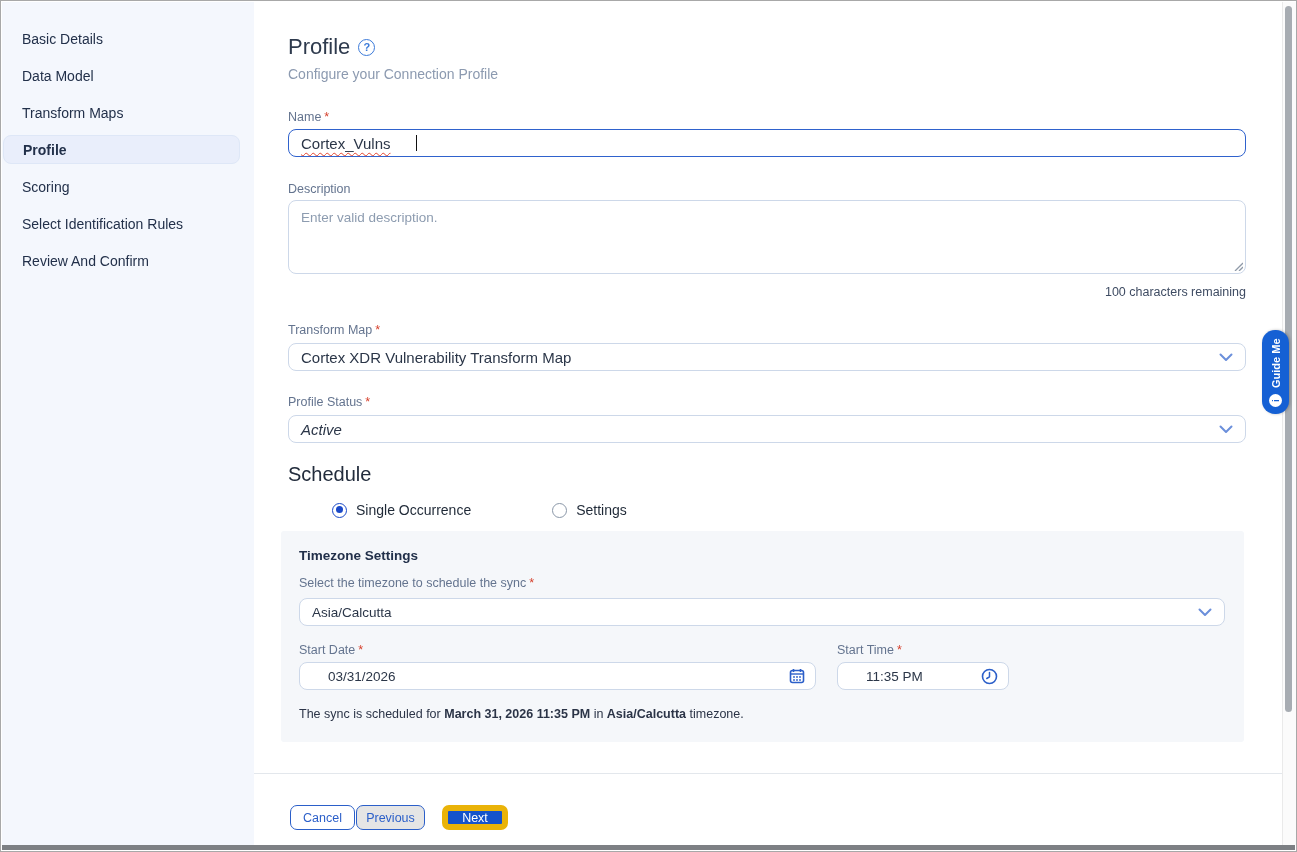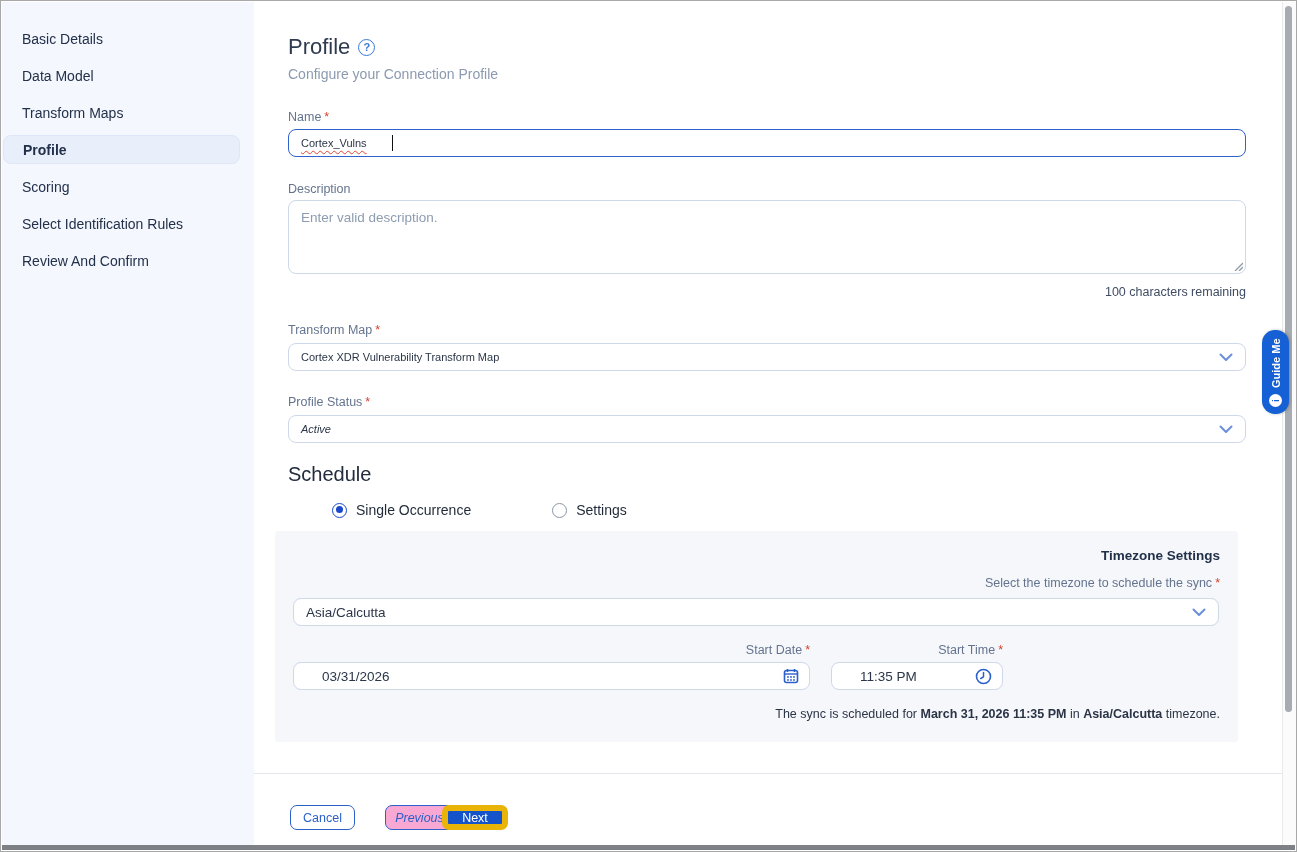--- a/index.html
+++ b/index.html
@@ -24,21 +24,21 @@
                color:#3b7ad9; font-size:11px; display:flex; align-items:center;
                justify-content:center; font-weight:bold; cursor:pointer; }
   .page-subtitle { position:absolute; left:287px; top:65px; font-size:14px; color:#8c9ab0; }
 
   
   .field-label { position:absolute; font-size:12.5px; color:#64748f; }
   .req { color:#d6402c; margin-left:3px; }
   .text-input, .select-input {
       position:absolute; left:287px; width:958px; height:28px; background:#fff;
       border:1px solid #cdd8e9; border-radius:8px; display:flex; align-items:center;
-      padding:0 12px; font-size:11px; color:#2b3648; cursor:pointer;gap:24px; }
+      padding:0 12px; font-size:15px; color:#2b3648; cursor:pointer;gap:24px; }
   .text-input.focused { border:1.5px solid #2f62cd; cursor:text; }
   .squiggle { text-decoration:underline; text-decoration-style:wavy;
               text-decoration-color:#e3452f; text-decoration-thickness:1px;
               text-underline-offset:3px; }
   .caret { display:inline-block; width:1.5px; height:16px; background:#111;
            margin-left:1px; vertical-align:middle; }
   .textarea-wrap { position:absolute; left:287px; top:199px; width:958px; height:74px; }
   .textarea-wrap textarea { width:100%; height:100%; border:1px solid #cdd8e9;
       border-radius:8px; resize:none; padding:9px 12px; font-size:13.5px;
       font-family:inherit; color:#2b3648; outline:none; }
@@ -53,22 +53,22 @@
   .radio-row { position:absolute; left:295px; top:501px; display:flex; align-items:center;
                gap:45px; }
   .radio-opt { display:flex; align-items:center; gap:9px; font-size:14px; color:#1f2937;
                cursor:pointer;padding-left:36px; }
   .radio { width:15px; height:15px; border-radius:50%; border:1.5px solid #8a97a8;
            background:#fff; position:relative; }
   .radio.checked { border:1.5px solid #1a49c8; }
   .radio.checked::after { content:""; position:absolute; left:2.5px; top:2.5px;
            width:7px; height:7px; border-radius:50%; background:#1a49c8; }
 
-  .panel { position:absolute; left:274px; top:530px; width:963px; height:211px;
-           background:#f5f7fa; border-radius:3px; padding:17px 18px;text-align:right; }
+  .panel { position:absolute; left:280px; top:530px; width:963px; height:211px;
+           background:#f5f7fa; border-radius:3px; padding:17px 18px; }
   .panel-title { font-size:13.5px; font-weight:bold; color:#22304a; }
   .panel-label { margin-top:13px; font-size:12.5px; color:#64748f; }
   .panel-select { position:relative; margin-top:8px; width:926px; height:28px;
       background:#fff; border:1px solid #cdd8e9; border-radius:8px; display:flex;
       align-items:center; padding:0 12px; font-size:13.5px; color:#2b3648; cursor:pointer; }
   .dt-row { display:flex; gap:21px; margin-top:17px; }
   .dt-col .field-label-inline { font-size:12.5px; color:#64748f; }
   .dt-input { margin-top:5px; height:28px; background:#fff; border:1px solid #cdd8e9;
       border-radius:8px; display:flex; align-items:center; padding:0 10px 0 28px;
       font-size:13.5px; color:#2b3648; cursor:text; }
@@ -78,22 +78,22 @@
   .summary b { font-weight:bold; }
 
   
   .divider { position:absolute; left:253px; top:772px; width:1028px; height:1px;
              background:#e3e7ec; }
   .btn { position:absolute; top:804px; height:25px; border-radius:7px; font-size:12.5px;
          display:flex; align-items:center; justify-content:center; cursor:pointer;
          font-family:inherit; }
   .btn-cancel { left:289px; width:65px; background:#fff; border:1px solid #2b5fc9;
                 color:#2b5fc9; }
-  .btn-previous { left:384px; width:69px; background:#f9a8d4; border:1px solid #2b5fc9;
-                  color:#2b5fc9;font-style:italic; }
+  .btn-previous { left:355px; width:69px; background:#e5e5e5; border:1px solid #2b5fc9;
+                  color:#2b5fc9; }
   .btn-next { left:441px; width:66px; background:#1553cb; border:6px solid #eab308;
               color:#fff; }
 
   
   .scroll-track { position:absolute; left:1281px; top:1px; bottom:6px; width:15px;
                   background:#fbfbfb; border-left:1px solid #eaeaea; }
   .scroll-thumb { position:absolute; left:2px; top:4px; width:7px; height:706px;
                   background:#a7acb2; border-radius:4px; cursor:pointer; }
   .guide-me { position:absolute; left:1261px; top:329px; width:27px; height:84px;
               z-index:5; cursor:pointer; }

